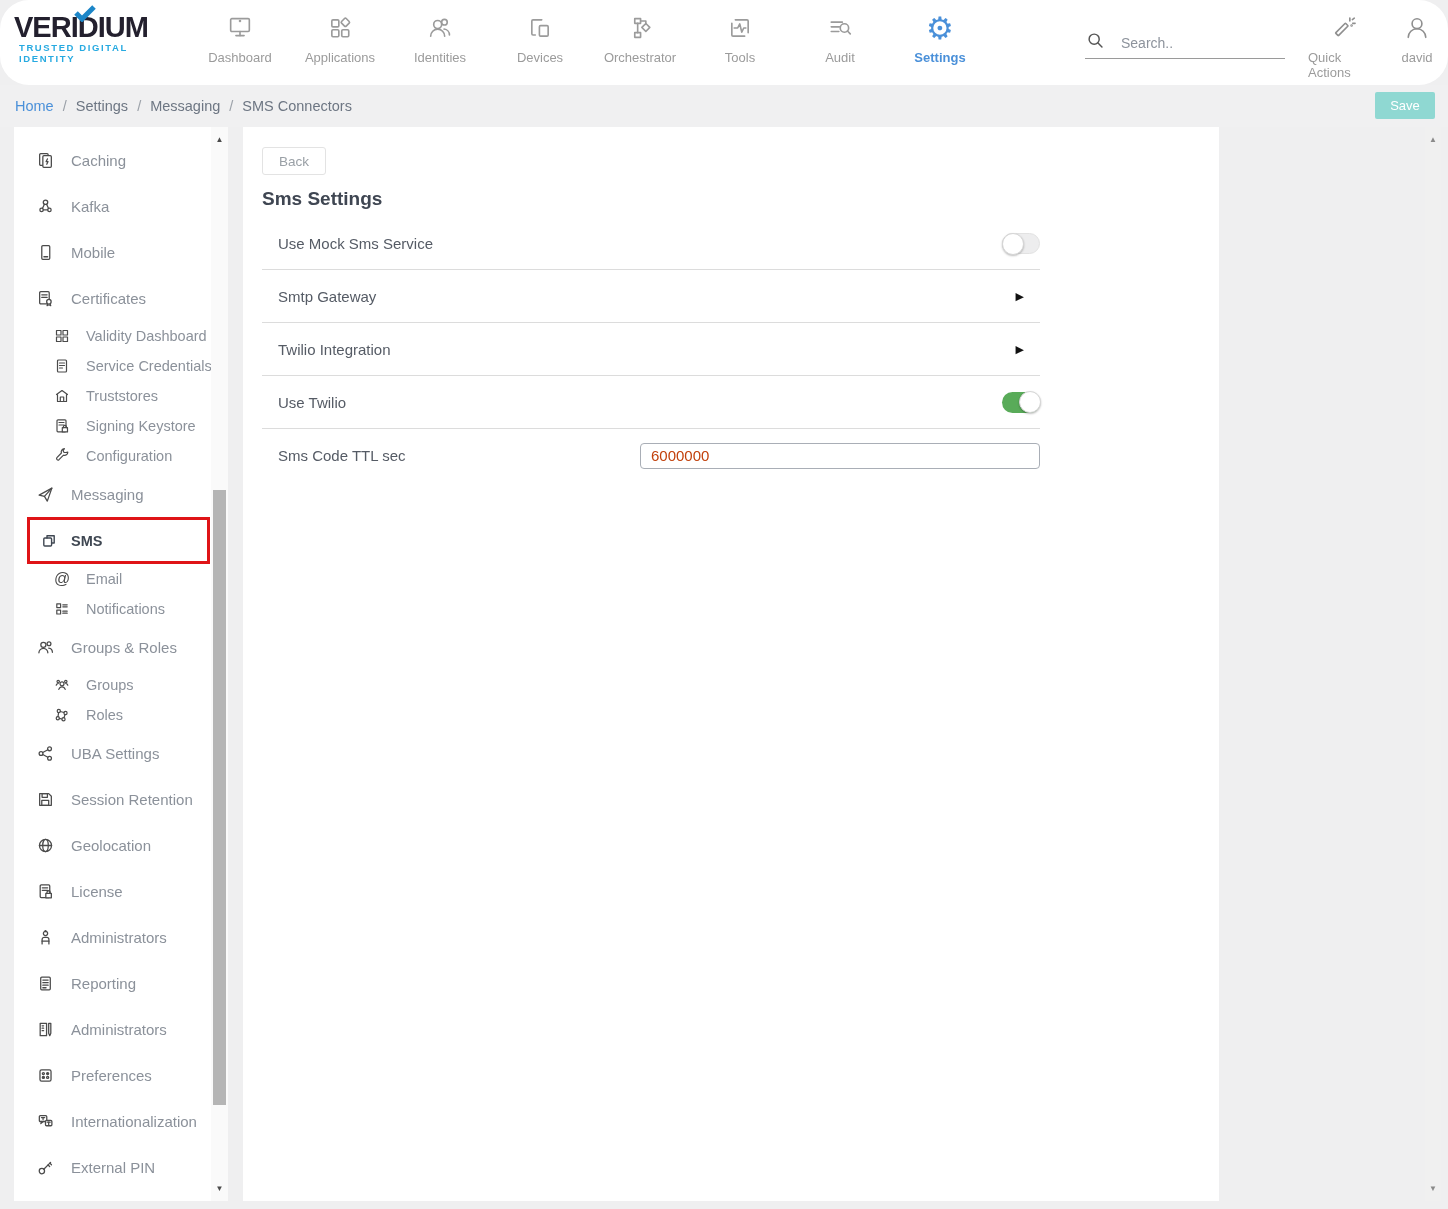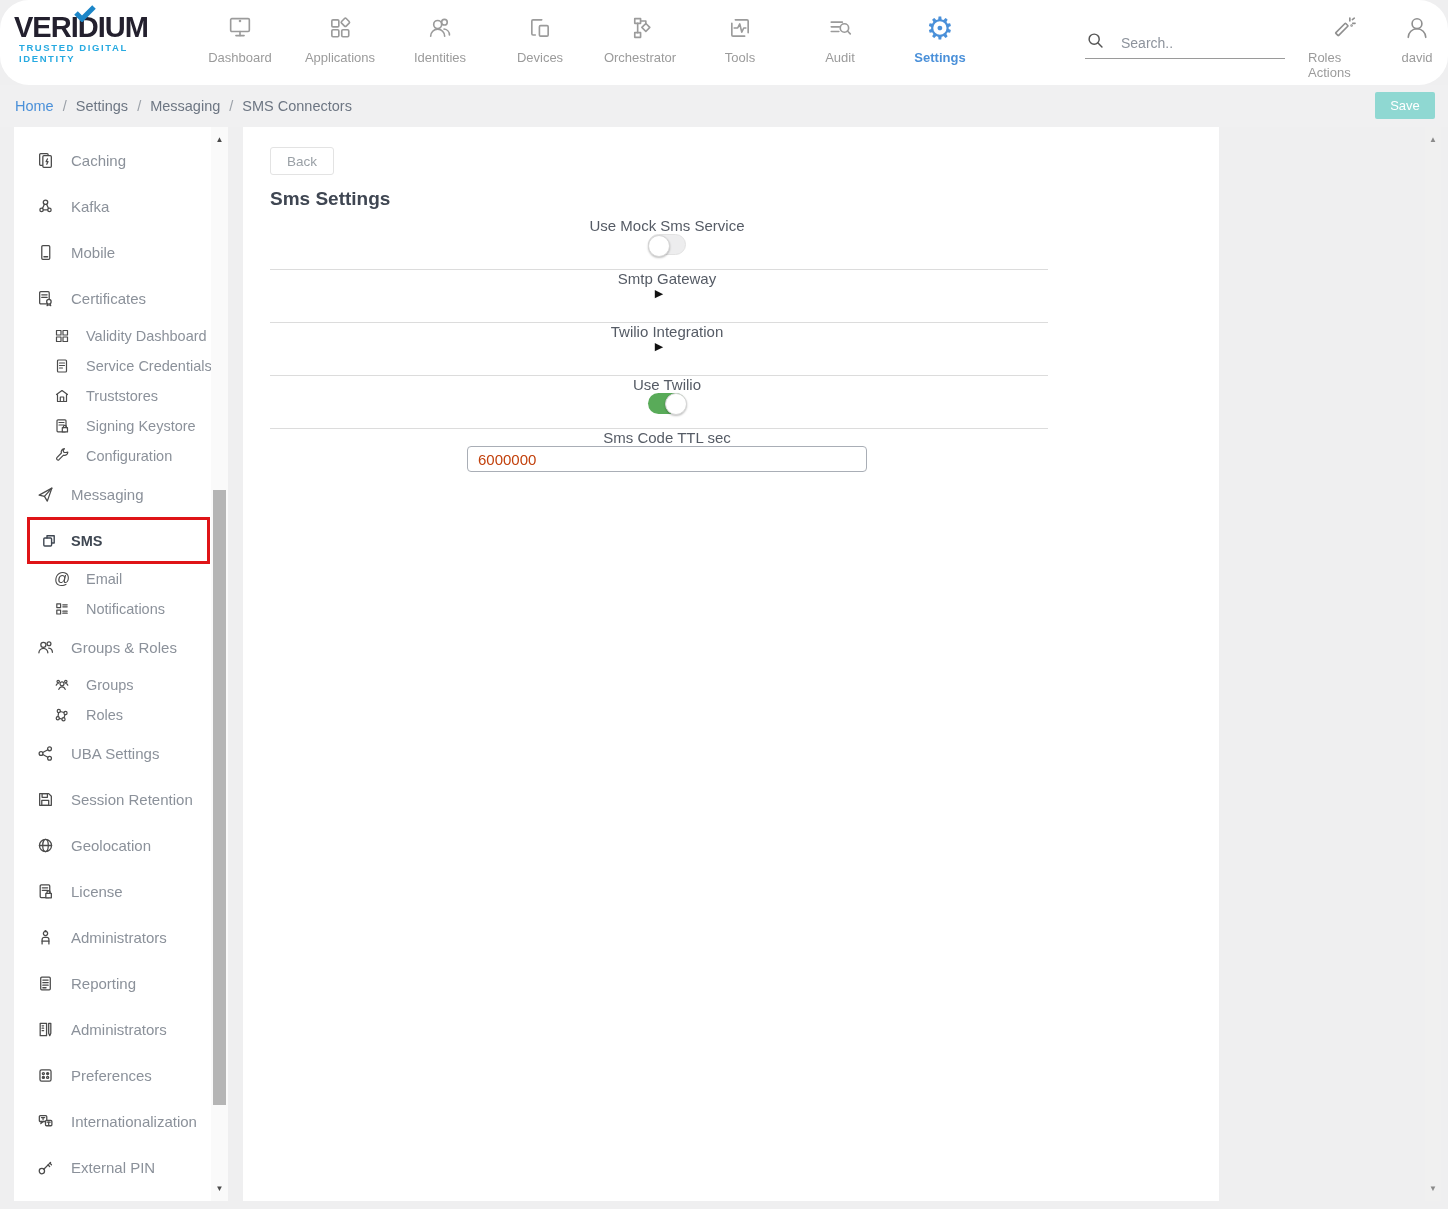--- a/index.html
+++ b/index.html
@@ -55,25 +55,25 @@
   .side-item.active-red .slabel { color:#3f4752; font-weight:700; font-size:14.5px; margin-left:13px; }
   .side-item.active-red .sicon svg { stroke:#3f4752; stroke-width:1.4; }
 
   .side-scroll { position:absolute; right:0; top:0; width:17px; height:100%; background:#fafafa; }
   .side-scroll .arr { position:absolute; left:0; width:17px; text-align:center; font-size:8px; color:#4b4b4b; cursor:pointer; }
   .side-scroll .arr-up { top:8px; }
   .side-scroll .arr-dn { bottom:8px; }
   .side-thumb { position:absolute; left:2px; width:13px; top:363px; height:615px; background:#b5b5b5; cursor:pointer; }
 
   
-  .main { position:absolute; left:243px; top:127px; width:976px; height:1074px; background:#ffffff; padding:20px 0 0 27px; }
+  .main { position:absolute; left:243px; top:127px; width:976px; height:1074px; background:#ffffff; padding:20px 0 0 19px; }
   .back-btn { width:64px; height:28px; background:#ffffff; border:1px solid #e3e3e3; border-radius:3px; color:#9aa0a6; font-size:13.5px; cursor:pointer; font-family:"Liberation Sans",sans-serif; }
   .main-title { margin-top:13px; font-size:19px; font-weight:700; color:#3f4652; }
   .rows { width:778px; margin-top:7px; }
-  .s-row { height:53px; display:flex; align-items:center; justify-content:flex-start; padding-left:16px; border-bottom:1px solid #dcdcdc;flex-direction:column; }
+  .s-row { height:53px; display:flex; align-items:center; justify-content:space-between; padding-left:16px; border-bottom:1px solid #dcdcdc; }
   .s-row.no-div { border-bottom:none; }
   .row-label { font-size:15px; color:#555b65; }
   .expand-arrow { margin-right:16px; color:#111; font-size:11px; cursor:pointer; }
   .expand-arrow::before { content:"\25B6"; }
 
   .toggle { position:relative; width:38px; height:21px; border-radius:11px; cursor:pointer; }
   .toggle.off { background:#ededee; border:1px solid #e2e2e2; }
   .toggle.on  { background:#59ab59; }
   .toggle .knob { position:absolute; top:-0.5px; width:22px; height:22px; border-radius:50%; background:#fff; border:1px solid #d6d6d6; box-shadow:0 1px 2px rgba(0,0,0,0.25); }
   .toggle.off .knob { left:-1px; }
@@ -199,21 +199,21 @@
     <div class="top-action qa">
       <span class="nav-ico">
         <svg width="28" height="28" viewBox="0 0 24 24">
             <rect x="8.2" y="7.2" width="3.4" height="12" rx="0.5" transform="rotate(45 10 13.5)"></rect>
             <line x1="17" y1="3.5" x2="17" y2="6"></line>
             <line x1="19.5" y1="8" x2="21.5" y2="8"></line>
             <line x1="19.2" y1="4.8" x2="20.8" y2="3.6"></line>
             <circle cx="18.5" cy="9.8" r="0.4"></circle>
           </svg>
       </span>
-      <span class="nav-label">Roles Actions</span>
+      <span class="nav-label">Quick Actions</span>
     </div>
 
     <div class="top-action usr">
       <span class="nav-ico">
         <svg width="28" height="28" viewBox="0 0 24 24">
             <circle cx="12" cy="8.3" r="4.2"></circle>
             <path d="M4.5 20c0-4.1 3.4-7.4 7.5-7.4s7.5 3.3 7.5 7.4"></path>
           </svg>
       </span>
       <span class="nav-label">david</span>

